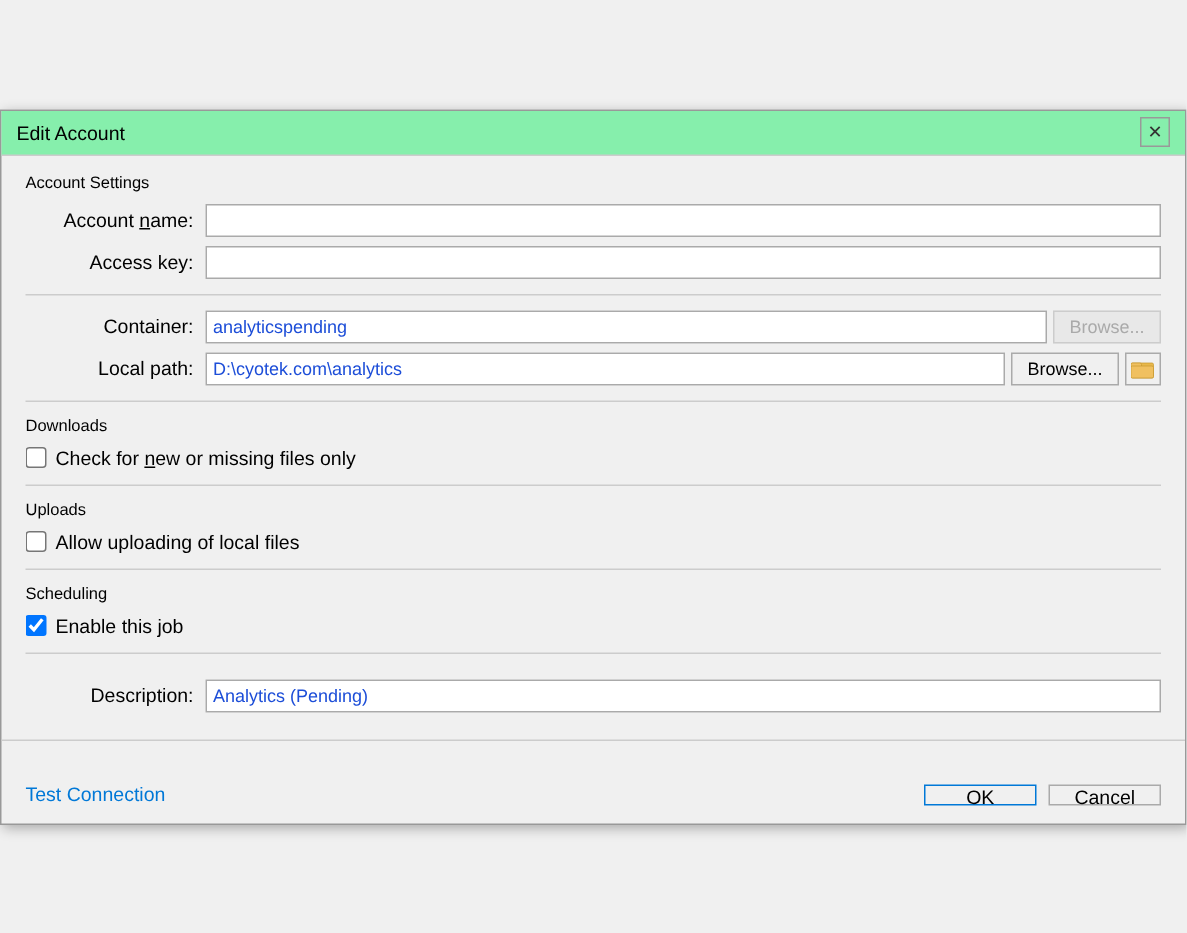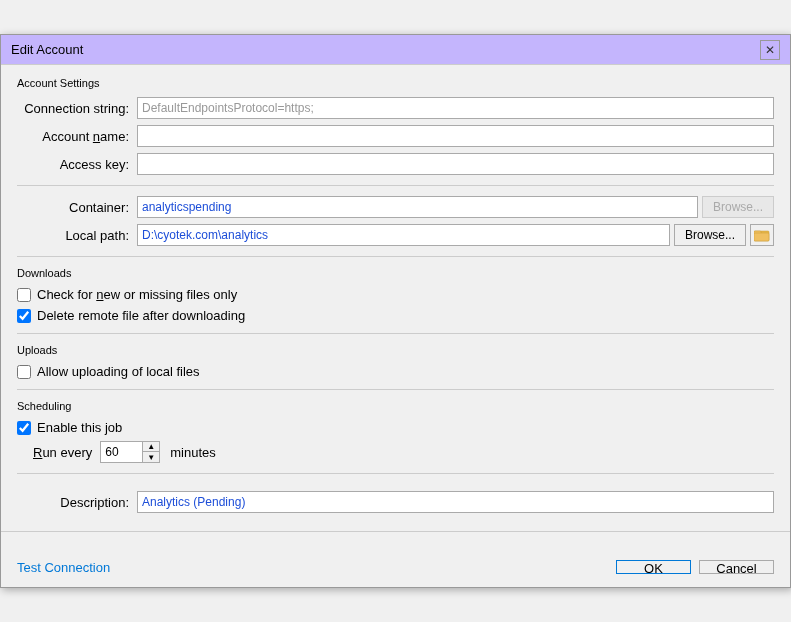--- a/index.html
+++ b/index.html
@@ -12,21 +12,21 @@
       align-items: center;
       min-height: 100vh;
     }
     .dialog {
       width: 791px;
       background: #f0f0f0;
       border: 1px solid #999;
       box-shadow: 2px 2px 8px rgba(0,0,0,0.3);
     }
     .title-bar {
-      background: #c4b5fd;
+      background: #86efac;
       border-bottom: 1px solid #ccc;
       padding: 6px 10px;
       display: flex;
       align-items: center;
       justify-content: space-between;
       height: 30px;
     }
     .title-bar-text {
       font-size: 13px;
       font-weight: normal;
@@ -183,21 +183,21 @@
       font-size: 13px;
       margin-left: 4px;
     }
     .description-row {
       display: flex;
       align-items: center;
       margin-top: 17px;
     }
     .footer {
       display: flex;
-      align-items: flex-start;
+      align-items: flex-end;
       justify-content: space-between;
       padding: 28px 16px 12px 16px;
       border-top: 1px solid #ccc;
     }
     .test-link {
       color: #0078d7;
       text-decoration: none;
       font-size: 13px;
       cursor: pointer;
     }
@@ -224,24 +224,20 @@
   <div class="title-bar">
     <span class="title-bar-text">Edit Account</span>
     <button class="close-btn">✕</button>
   </div>
 
   <div class="dialog-body">
 
     <div class="section">
       <div class="section-title">Account Settings</div>
 
-      <div class="field-row">
-        <label class="field-label">Connection string:</label>
-        <input class="field-input" type="text" value="DefaultEndpointsProtocol=https;" style="color: rgb(153, 153, 153); font-size: 12px;">
-      </div>
 
       <div class="field-row">
         <label class="field-label">Account <span class="underline">n</span>ame:</label>
         <input class="field-input" type="text" value="" style="">
       </div>
 
       <div class="field-row">
         <label class="field-label">Access key:</label>
         <input class="field-input" type="text" value="" style="">
       </div>
@@ -276,24 +272,20 @@
     <div class="section">
       <div class="section-title">Downloads</div>
 
       <div class="checkbox-row">
         <input type="checkbox" style="">
         <label class="checkbox-label">
           Check for <span class="underline">n</span>ew or missing files only
         </label>
       </div>
 
-      <div class="checkbox-row">
-        <input type="checkbox" checked="" style="">
-        <label class="checkbox-label">Delete remote file after downloading</label>
-      </div>
     </div>
 
     <hr class="divider">
 
     <div class="section">
       <div class="section-title">Uploads</div>
 
       <div class="checkbox-row">
         <input type="checkbox" style="">
         <label class="checkbox-label">Allow uploading of local files</label>
@@ -303,31 +295,20 @@
     <hr class="divider">
 
     <div class="section">
       <div class="section-title">Scheduling</div>
 
       <div class="checkbox-row">
         <input type="checkbox" checked="" style="">
         <label class="checkbox-label">Enable this job</label>
       </div>
 
-      <div class="spin-row">
-        <span class="spin-label"><span class="underline">R</span>un every</span>
-        <div class="spinner-wrapper">
-          <input class="spinner-input" type="text" value="60" style="">
-          <div class="spinner-arrows">
-            <button class="spin-up">▲</button>
-            <button class="spin-down">▼</button>
-          </div>
-        </div>
-        <span class="spin-unit">minutes</span>
-      </div>
     </div>
 
     <hr class="divider">
 
     <div class="description-row field-row">
       <label class="field-label">Description:</label>
       <input class="field-input" type="text" value="Analytics (Pending)" style="">
     </div>
 
   </div>

